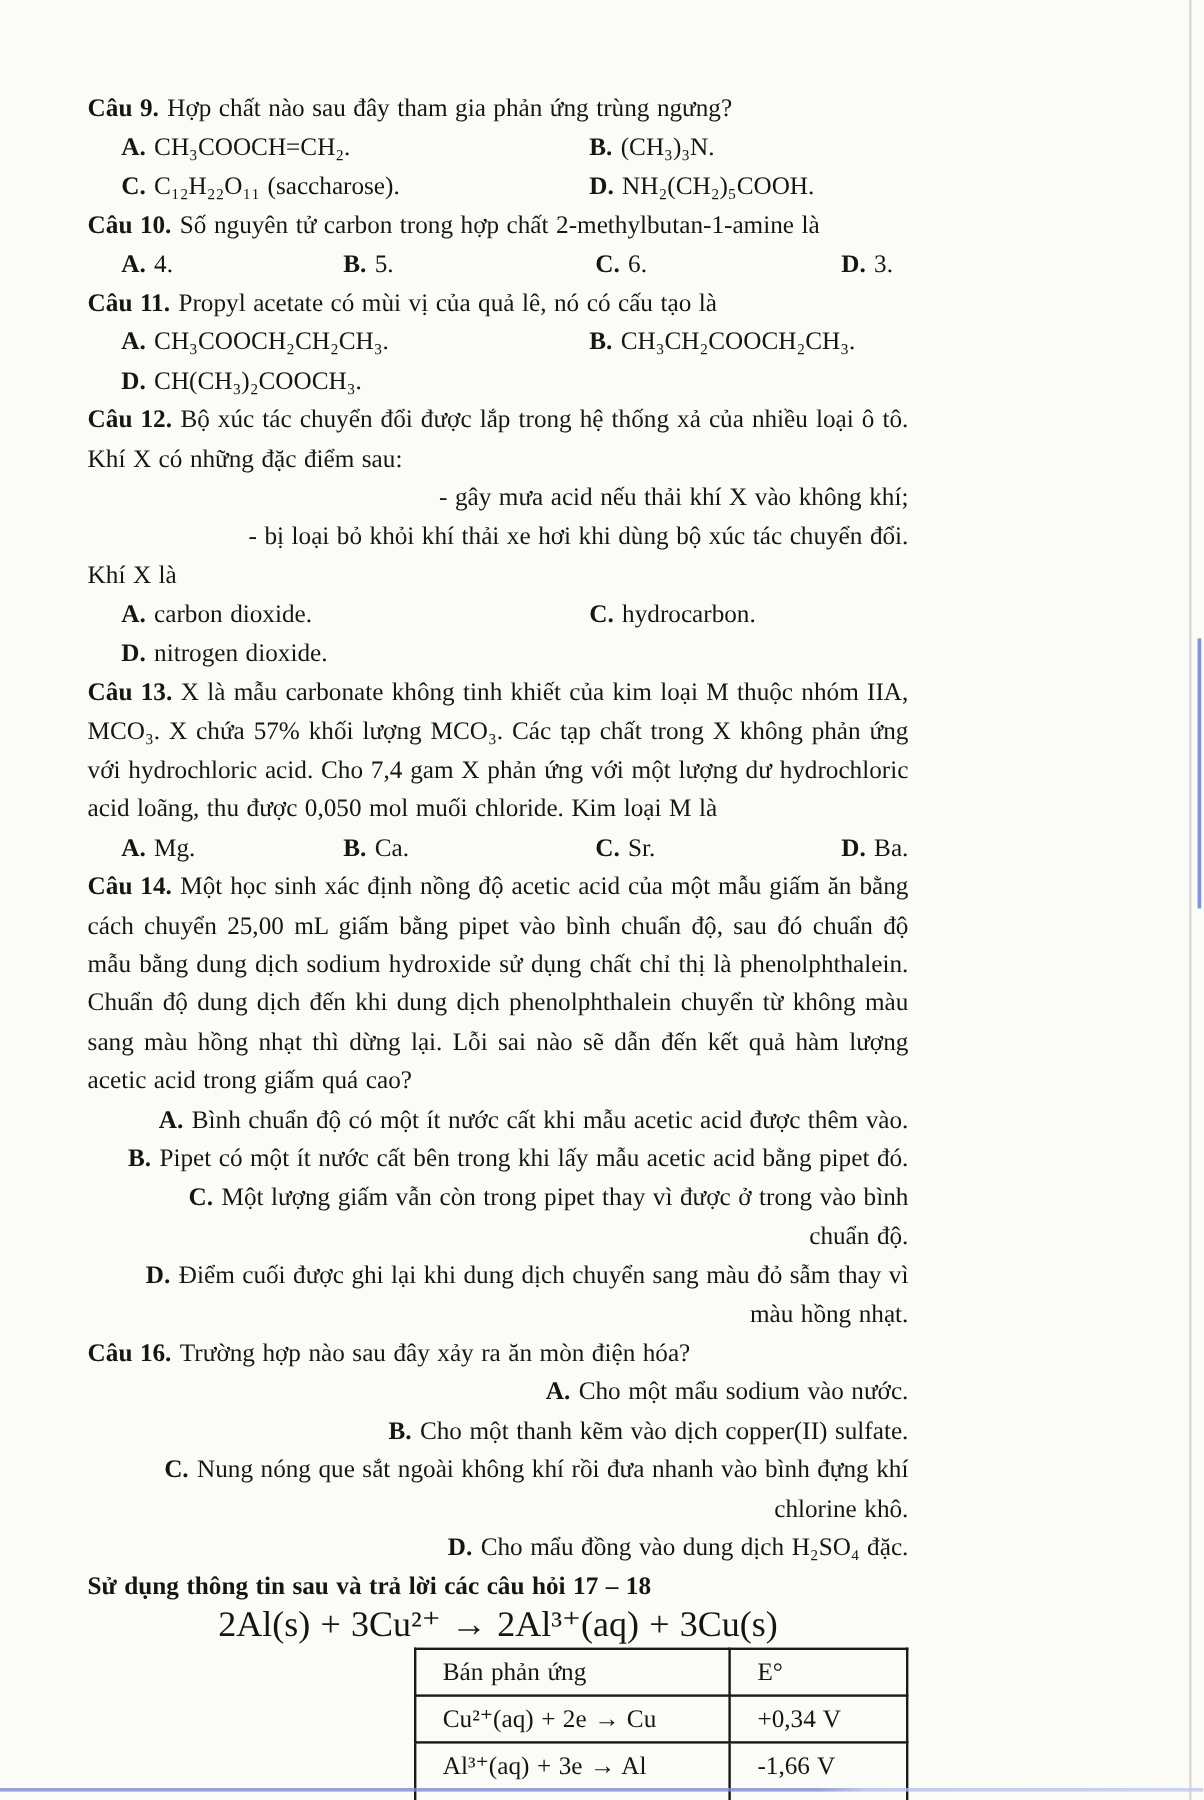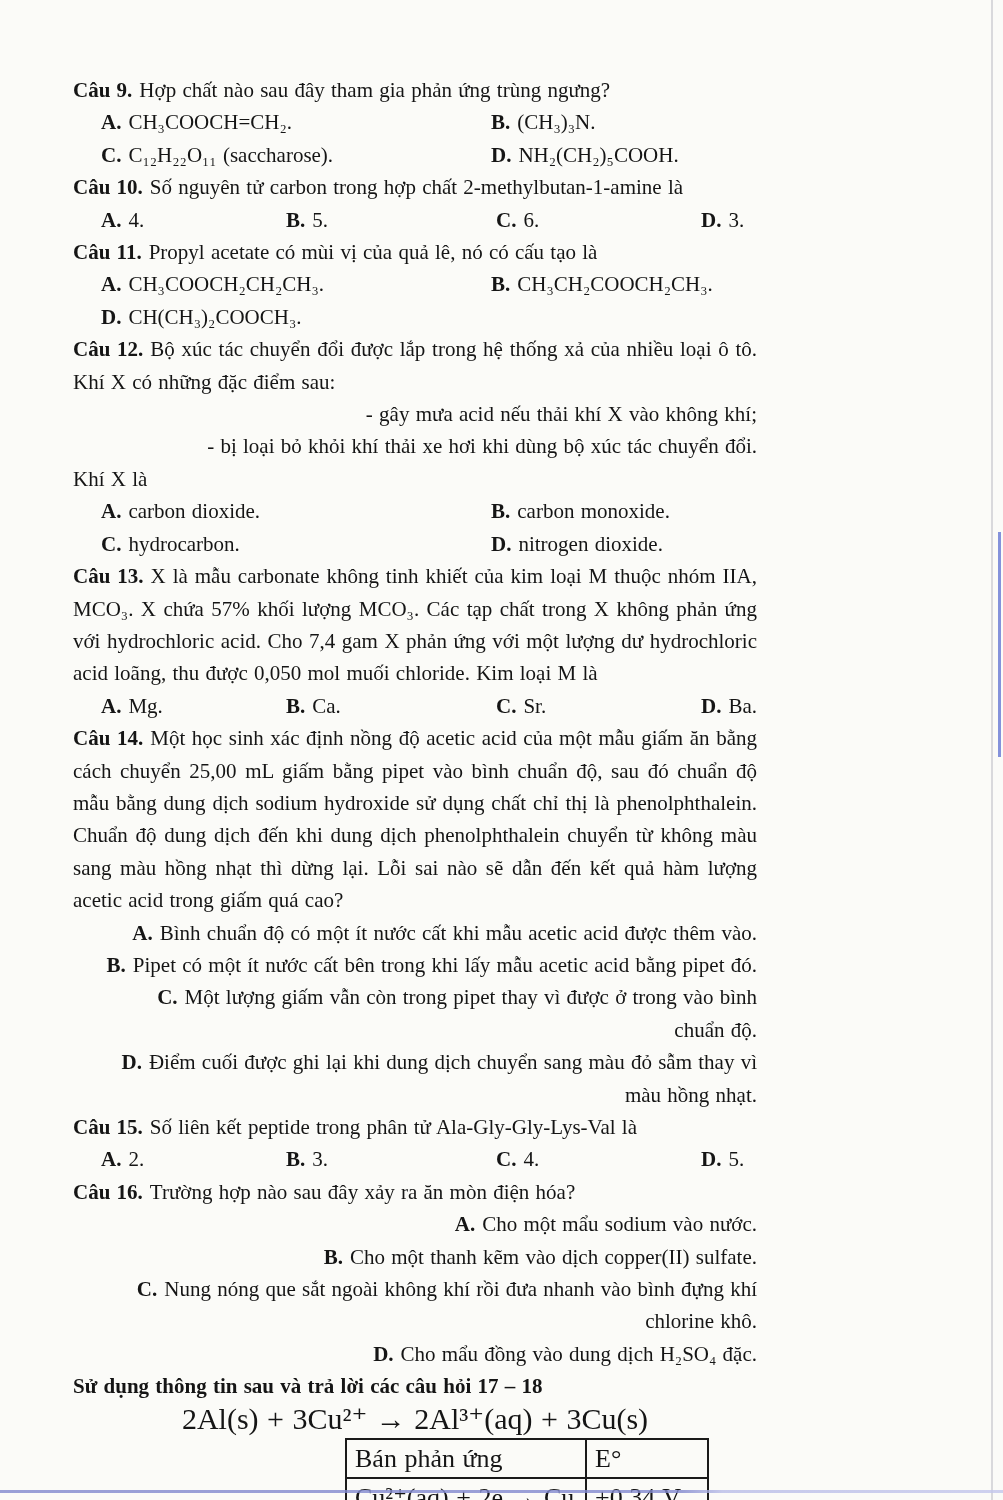--- a/index.html
+++ b/index.html
@@ -29,21 +29,21 @@
   .opts.cols2{grid-template-columns:390px 1fr;}
   .opts.cols4{grid-template-columns:185px 210px 205px 1fr;}
   .indent{padding-left:28px;text-align:right;}
   .section-note{font-weight:bold;}
   .equation{text-align:center;font-size:30px;}
   .tbl-wrap{margin-left:272px;margin-top:3px;}
   table{border-collapse:collapse;table-layout:fixed;}
   th,td{
     border:2px solid #1a1a1a;
     font-weight:normal;text-align:left;
-    padding:2px 8px;font-size:26px;line-height:33px;
+    padding:2px 22px;font-size:21px;line-height:33px;
   }
   .c1{width:222px;}
   .c2{width:104px;}
   tr.lastrow td{padding-bottom:16px;}
   .page-number{margin-top:16px;font-size:21px;}
   
   .edge-line-right{
     position:absolute;top:0;left:991px;width:2px;height:1500px;
     background:#c6c6cc;opacity:.65;
   }
@@ -91,21 +91,20 @@
     </div>
   </section>
 
   <section>
     <p class="just"><b class="qlabel">Câu 12.</b><span>Bộ xúc tác chuyển đổi được lắp trong hệ thống xả của nhiều loại ô tô. Khí X có những đặc điểm sau:</span></p>
     <p class="indent">- gây mưa acid nếu thải khí X vào không khí;</p>
     <p class="indent">- bị loại bỏ khỏi khí thải xe hơi khi dùng bộ xúc tác chuyển đổi.</p>
     <p>Khí X là</p>
     <div class="opts cols2">
       <p class="opt"><b>A.</b><span>carbon dioxide.</span></p>
-      <p class="opt"><b>B.</b><span>carbon monoxide.</span></p>
       <p class="opt"><b>C.</b><span>hydrocarbon.</span></p>
       <p class="opt"><b>D.</b><span>nitrogen dioxide.</span></p>
     </div>
   </section>
 
   <section>
     <p class="just"><b class="qlabel">Câu 13.</b><span>X là mẫu carbonate không tinh khiết của kim loại M thuộc nhóm IIA, MCO₃. X chứa 57% khối lượng MCO₃. Các tạp chất trong X không phản ứng với hydrochloric acid. Cho 7,4 gam X phản ứng với một lượng dư hydrochloric acid loãng, thu được 0,050 mol muối chloride. Kim loại M là</span></p>
     <div class="opts cols4">
       <p class="opt"><b>A.</b><span>Mg.</span></p>
       <p class="opt"><b>B.</b><span>Ca.</span></p>
@@ -115,29 +114,20 @@
   </section>
 
   <section>
     <p class="just"><b class="qlabel">Câu 14.</b><span>Một học sinh xác định nồng độ acetic acid của một mẫu giấm ăn bằng cách chuyển 25,00 mL giấm bằng pipet vào bình chuẩn độ, sau đó chuẩn độ mẫu bằng dung dịch sodium hydroxide sử dụng chất chỉ thị là phenolphthalein. Chuẩn độ dung dịch đến khi dung dịch phenolphthalein chuyển từ không màu sang màu hồng nhạt thì dừng lại. Lỗi sai nào sẽ dẫn đến kết quả hàm lượng acetic acid trong giấm quá cao?</span></p>
     <p class="opt indent"><b>A.</b><span>Bình chuẩn độ có một ít nước cất khi mẫu acetic acid được thêm vào.</span></p>
     <p class="opt indent"><b>B.</b><span>Pipet có một ít nước cất bên trong khi lấy mẫu acetic acid bằng pipet đó.</span></p>
     <p class="opt indent"><b>C.</b><span>Một lượng giấm vẫn còn trong pipet thay vì được ở trong vào bình chuẩn độ.</span></p>
     <p class="opt indent"><b>D.</b><span>Điểm cuối được ghi lại khi dung dịch chuyển sang màu đỏ sẫm thay vì màu hồng nhạt.</span></p>
   </section>
 
-  <section>
-    <p><b class="qlabel">Câu 15.</b><span>Số liên kết peptide trong phân tử Ala-Gly-Gly-Lys-Val là</span></p>
-    <div class="opts cols4">
-      <p class="opt"><b>A.</b><span>2.</span></p>
-      <p class="opt"><b>B.</b><span>3.</span></p>
-      <p class="opt"><b>C.</b><span>4.</span></p>
-      <p class="opt"><b>D.</b><span>5.</span></p>
-    </div>
-  </section>
 
   <section>
     <p><b class="qlabel">Câu 16.</b><span>Trường hợp nào sau đây xảy ra ăn mòn điện hóa?</span></p>
     <p class="opt indent"><b>A.</b><span>Cho một mẩu sodium vào nước.</span></p>
     <p class="opt indent"><b>B.</b><span>Cho một thanh kẽm vào dịch copper(II) sulfate.</span></p>
     <p class="opt indent"><b>C.</b><span>Nung nóng que sắt ngoài không khí rồi đưa nhanh vào bình đựng khí chlorine khô.</span></p>
     <p class="opt indent"><b>D.</b><span>Cho mẩu đồng vào dung dịch H₂SO₄ đặc.</span></p>
   </section>
 
   <p class="section-note">Sử dụng thông tin sau và trả lời các câu hỏi 17 – 18</p>

